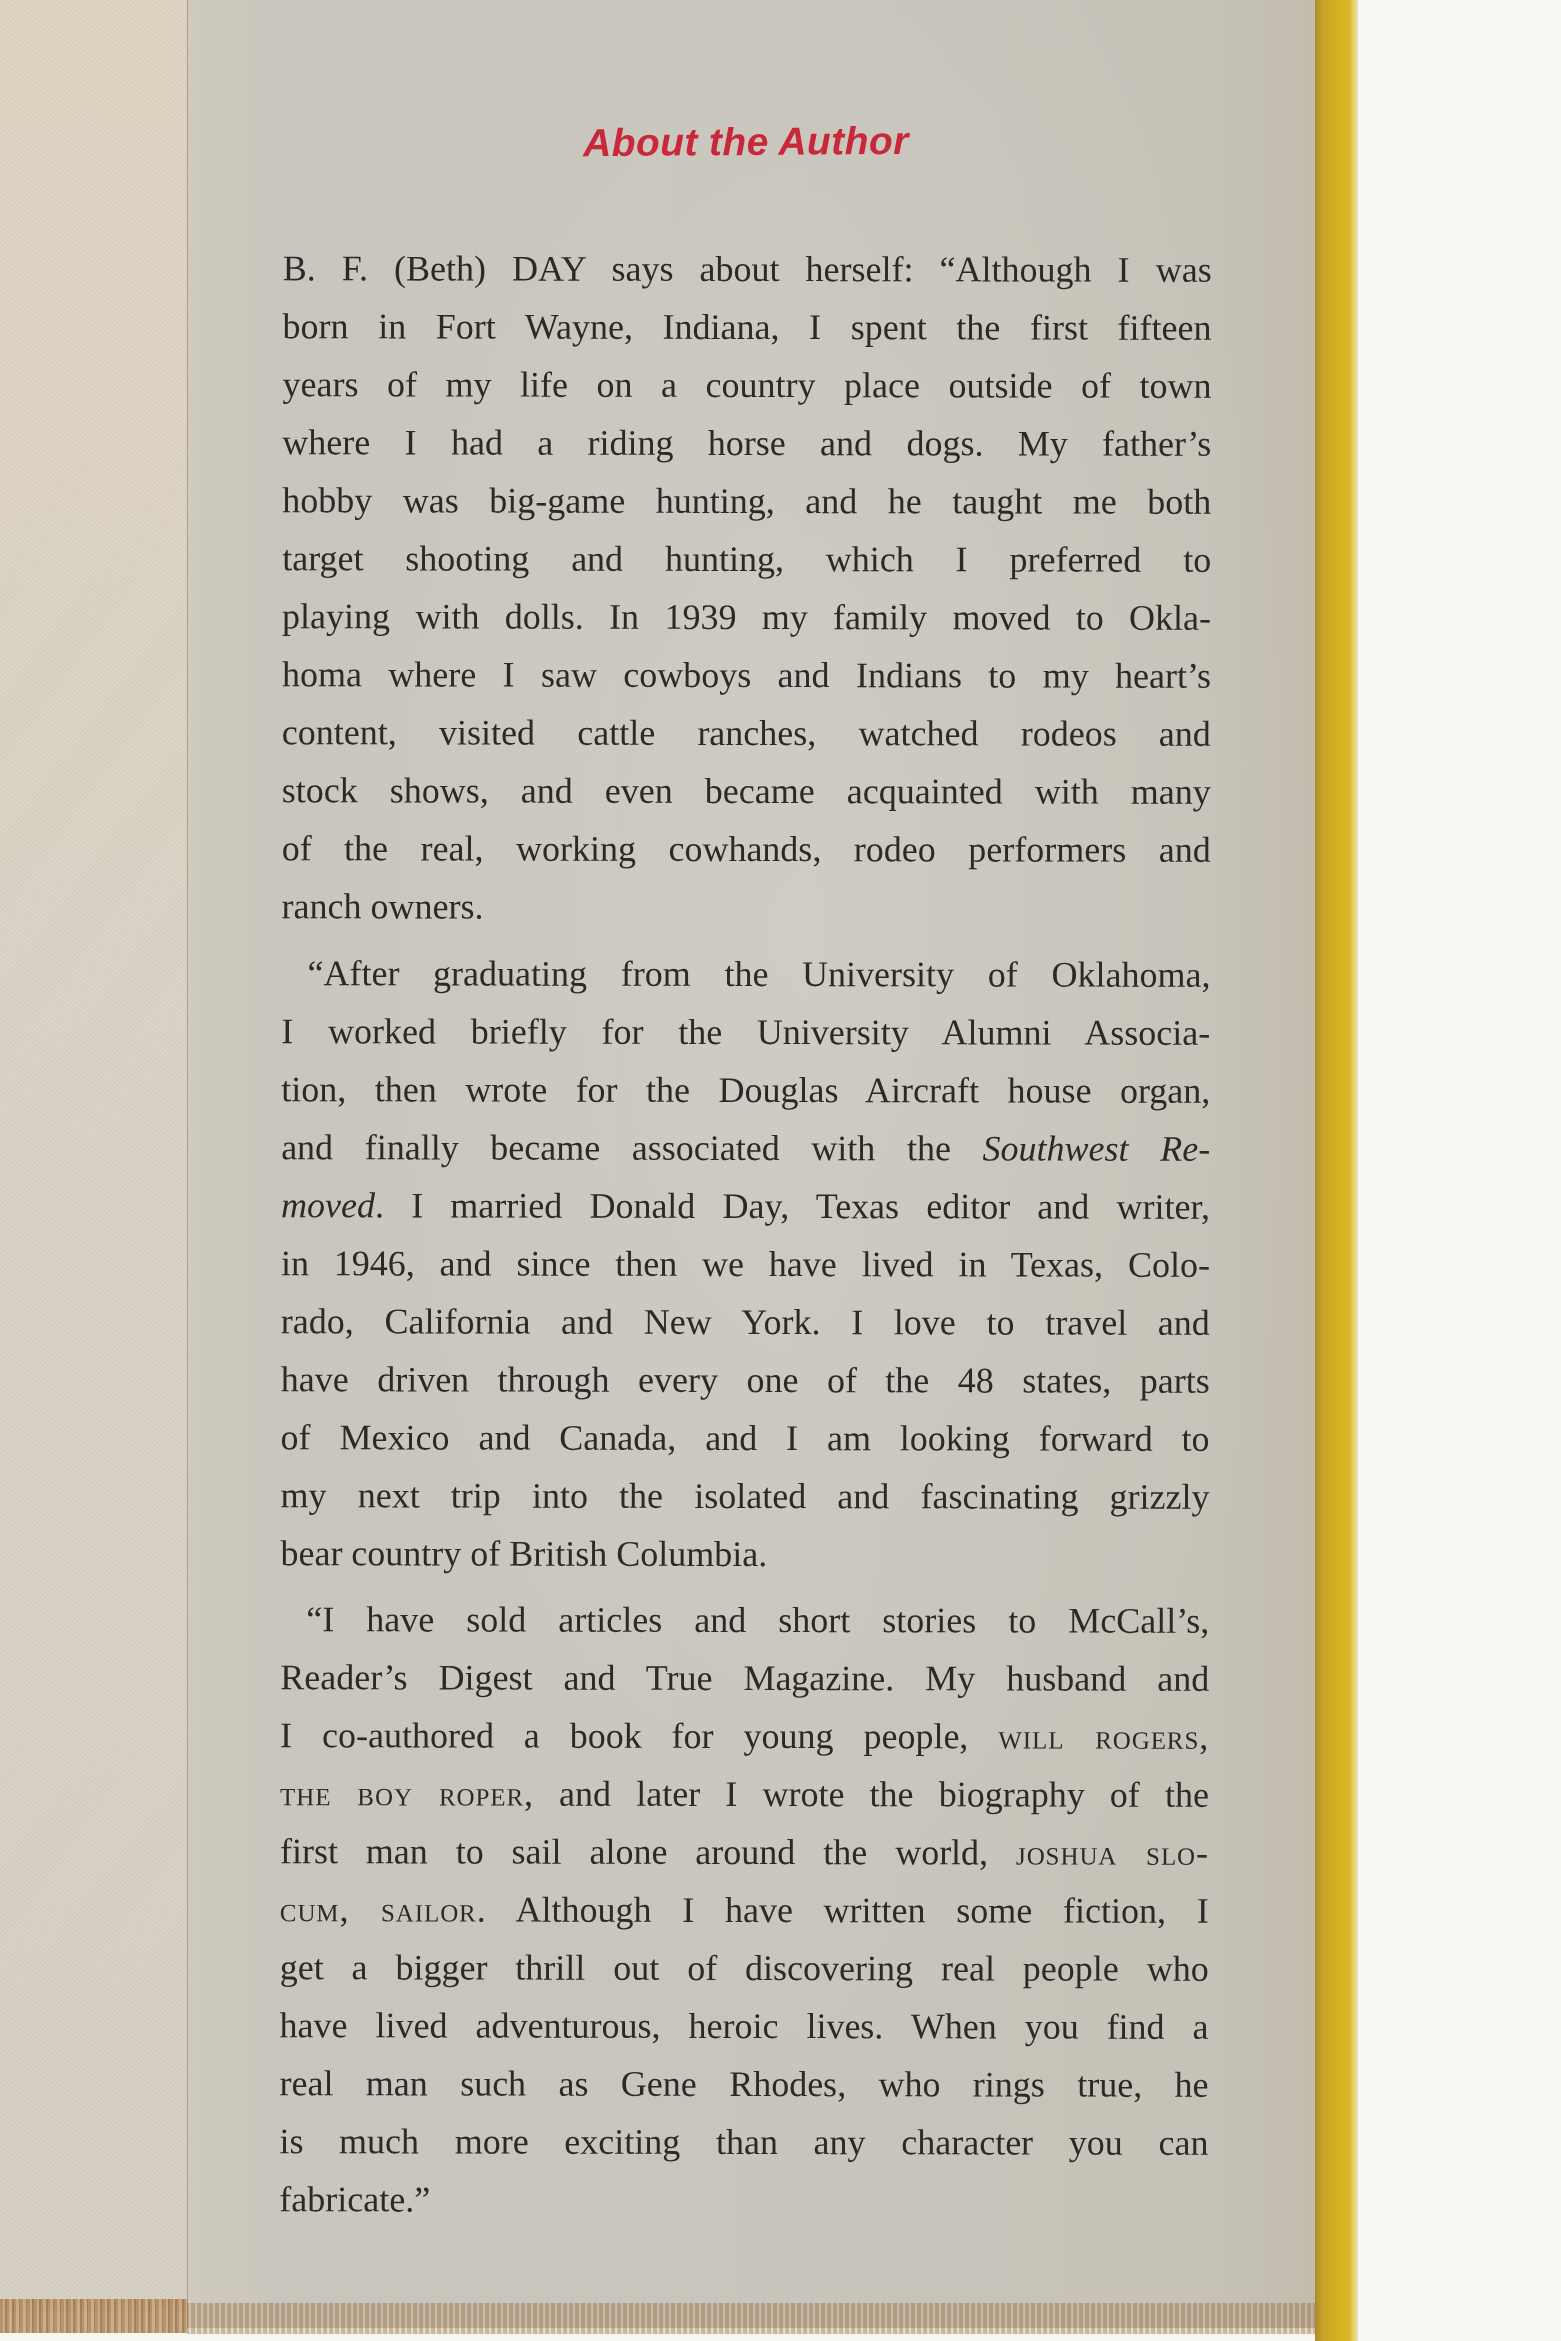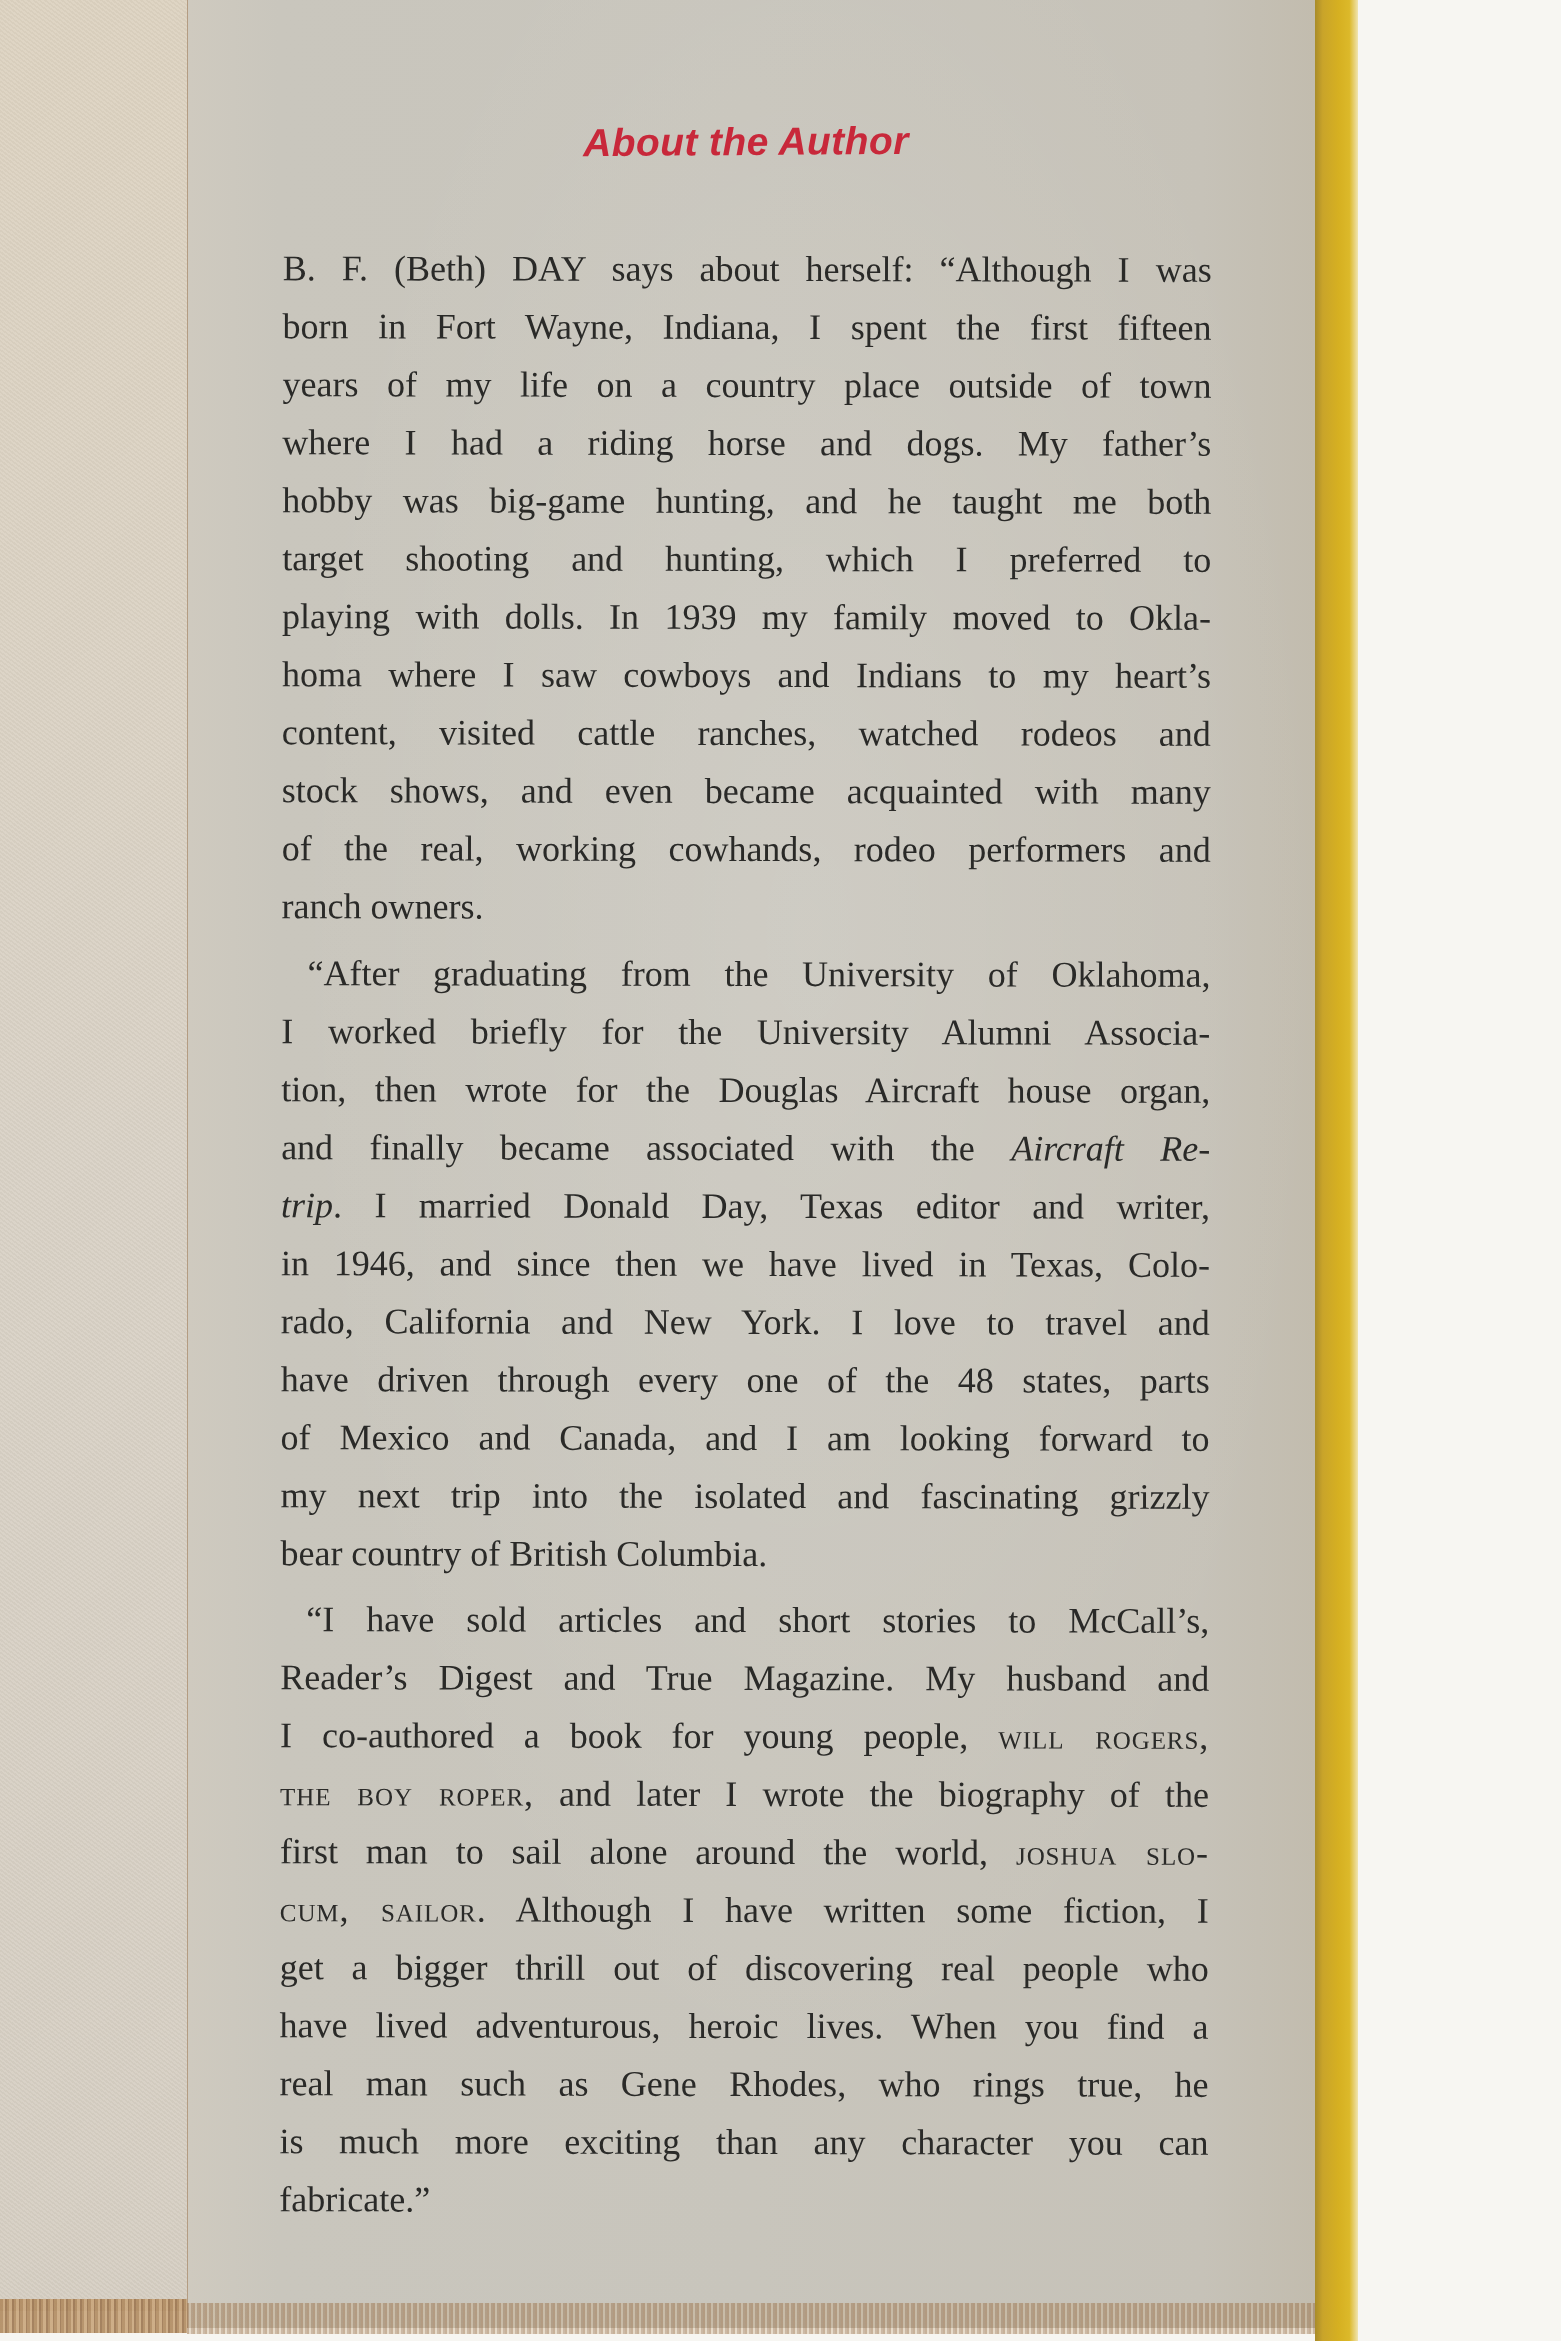--- a/index.html
+++ b/index.html
@@ -128,22 +128,22 @@
     <span class="line">of the real, working cowhands, rodeo performers and</span>
     <span class="line last">ranch owners.</span>
   </div>
 
   <div class="para-gap"></div>
 
   <div>
     <span class="line indent">“After graduating from the University of Oklahoma,</span>
     <span class="line">I worked briefly for the University Alumni Associa-</span>
     <span class="line">tion, then wrote for the Douglas Aircraft house organ,</span>
-    <span class="line"><span>and finally became associated with the</span> <span class="it">Aircraft Re-</span></span>
-    <span class="line"><span class="it">trip</span>. <span>I married Donald Day, Texas editor and writer,</span></span>
+    <span class="line"><span>and finally became associated with the</span> <span class="it">Southwest Re-</span></span>
+    <span class="line"><span class="it">moved</span>. <span>I married Donald Day, Texas editor and writer,</span></span>
     <span class="line">in 1946, and since then we have lived in Texas, Colo-</span>
     <span class="line">rado, California and New York. I love to travel and</span>
     <span class="line">have driven through every one of the 48 states, parts</span>
     <span class="line">of Mexico and Canada, and I am looking forward to</span>
     <span class="line">my next trip into the isolated and fascinating grizzly</span>
     <span class="line last">bear country of British Columbia.</span>
   </div>
 
   <div class="para-gap"></div>
 

